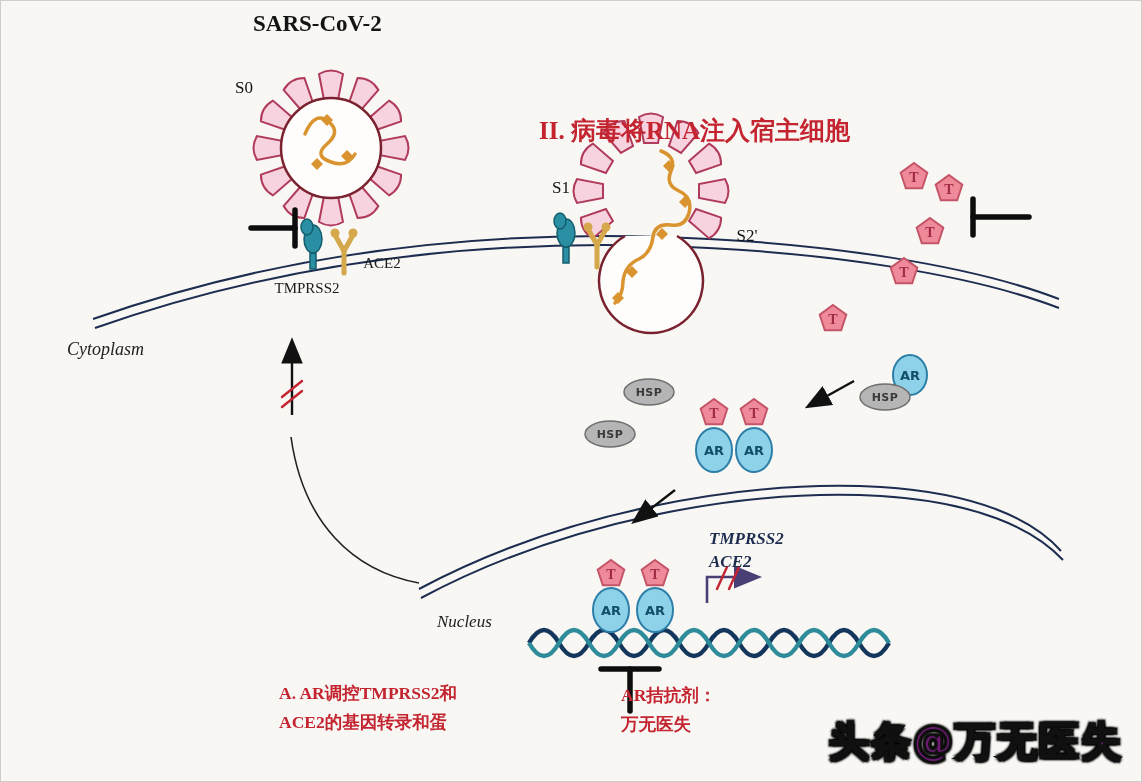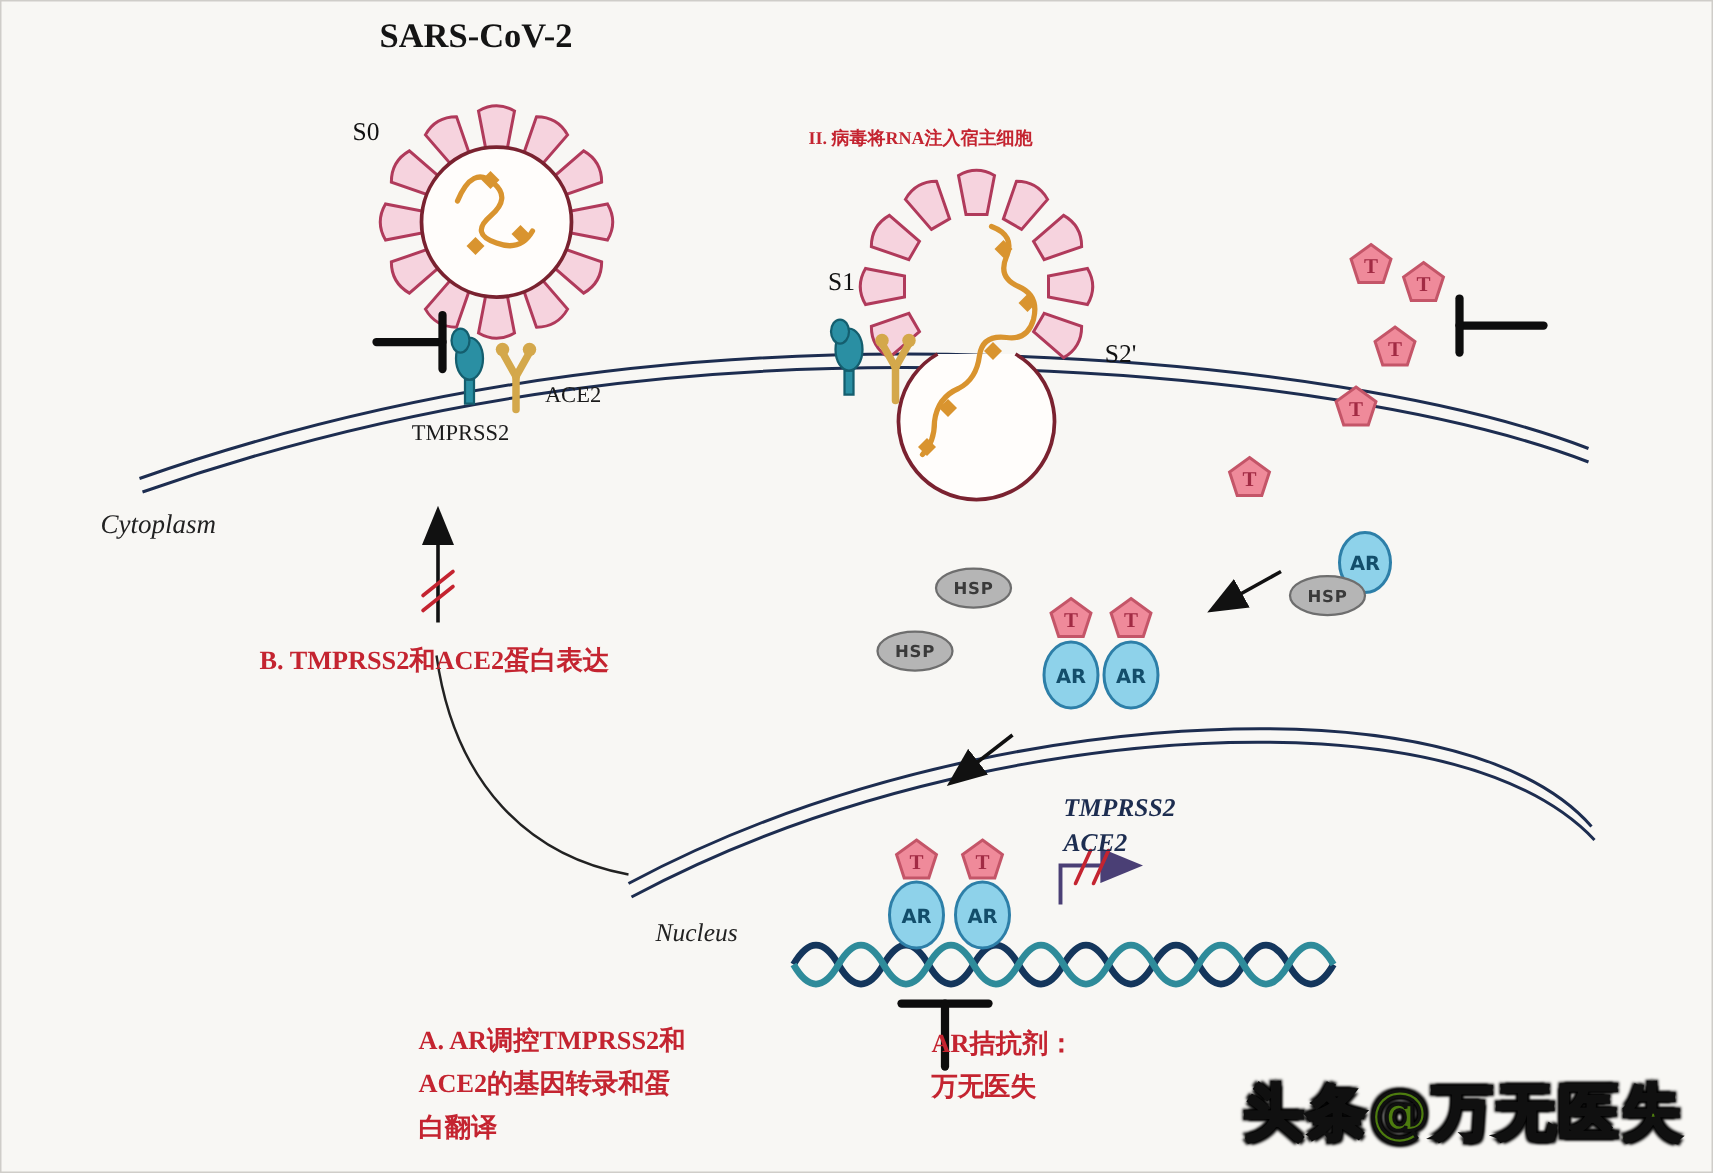--- a/index.html
+++ b/index.html
@@ -8,25 +8,25 @@
     background:#f8f7f4; border:1px solid #cfcdc9; overflow:hidden;
     font-family:"Liberation Serif","DejaVu Serif",serif;
   }
   .art{position:absolute;left:0;top:0;}
   .abs{position:absolute;white-space:nowrap;}
   .title{
     left:252px; top:10px; width:200px; 
     font:bold 23px "Liberation Serif","DejaVu Serif",serif; color:#141414;
   }
   .red{color:#c42430; font:bold 17.5px/30px "Liberation Serif","DejaVu Serif",serif;}
-  .red18{font-size:12px;}
+  .red18{font-size:25px;margin-top:39px;}
   .watermark{
     right:18px; bottom:12px;
     font:800 40px "DejaVu Sans","Liberation Sans",sans-serif;
-    color:#4d7c0f; letter-spacing:2px;
+    color:#701a75; letter-spacing:2px;
     -webkit-text-stroke:2.2px #101010;
     text-shadow:0 0 2px #000, 2px 2px 2px #000, -2px 2px 2px #000, 2px -2px 2px #000, -2px -2px 2px #000;
   }
   
   .mem{fill:none;stroke:#1d2d50;stroke-width:2;}
   .envl{fill:#fffdfb;stroke:#7a2230;stroke-width:2.5;}
   .spikes{fill:#f6d3de;stroke:#b03a5b;stroke-width:2;}
   .rna{fill:none;stroke:#d9942f;stroke-width:3.5;stroke-linecap:round;}
   .rnad{fill:#d9942f;stroke:none;}
   .pent{fill:#ef8a9a;stroke:#c45568;stroke-width:2;}
@@ -269,27 +269,25 @@
     <text class="gene" x="708" y="566">ACE2</text>
   </svg>
 
   <div class="abs title">SARS-CoV-2</div>
 
 
   <div class="abs red red18" style="left:538px;top:76px">II. 病毒将RNA注入宿主细胞</div>
 
 
   <div class="abs red" style="left:172px;top:424px">
-    <div>B. TMPRSS2和ACE2蛋白表达</div>
   </div>
 
   <div class="abs red" style="left:278px;top:678px;line-height:29px">
     <div>A.  AR调控TMPRSS2和</div>
     <div>ACE2的基因转录和蛋</div>
-    <div>白翻译</div>
   </div>
 
   <div class="abs red" style="left:620px;top:680px;line-height:29px">
     <div>AR拮抗剂：</div>
     <div>万无医失</div>
   </div>
 
   <div class="abs watermark">头条@万无医失</div>
 </div>
 

